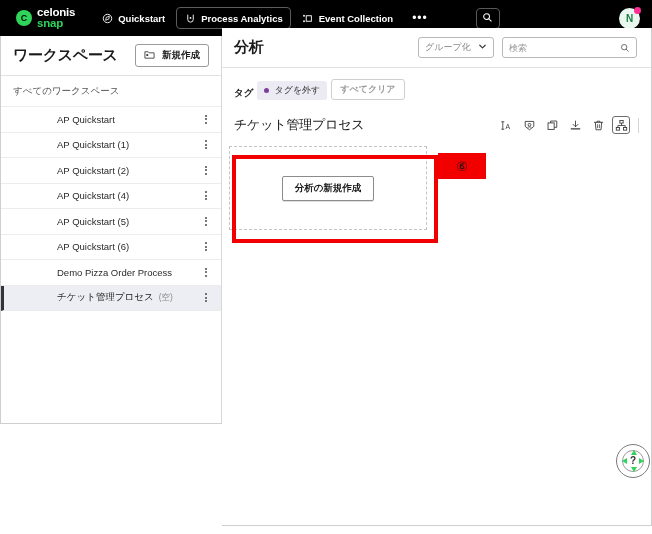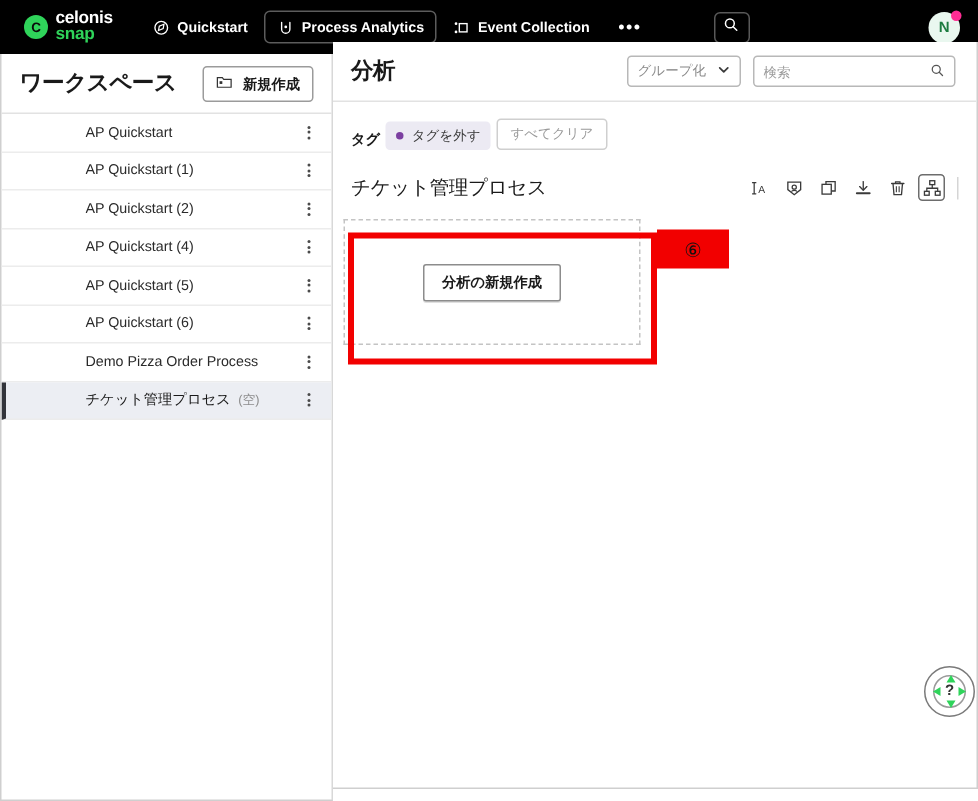--- a/index.html
+++ b/index.html
@@ -138,21 +138,21 @@
     width: 7px; height: 7px;
     border-radius: 50%;
     background: #ff2d94;
   }
 
   
   .sidebar {
     position: absolute;
     top: 36px; left: 0;
     width: 222px;
-    height: 498px;
+    height: 388px;
     background: #ffffff;
     border-right: 1px solid #d8d8d8;
     border-left: 1px solid #cfcfcf;
     border-bottom: 1px solid #cfcfcf;
     display: flex;
     flex-direction: column;
   }
   .sidebar-head {
     height: 40px;
     display: flex;
@@ -348,20 +348,21 @@
     display: inline-block;
   }
   .clear-btn {
     border: 1px solid #cfcfcf;
     border-radius: 3px;
     background: #fff;
     padding: 3px 8px;
     font-size: 9px;
     color: #9a9a9a;
     cursor: pointer;
+    font-weight: bold;
   }
 
   
   .proc-row {
     display: flex;
     align-items: center;
     padding: 6px 12px 2px 12px;
   }
   .proc-title {
     font-size: 13px;
@@ -565,20 +566,21 @@
           <svg width="11" height="11" viewBox="0 0 12 12">
               <path d="M1 3 L4.6 3 L5.6 4.2 L11 4.2 L11 10 L1 10 Z" fill="none" stroke="#333" stroke-width="0.9"></path>
               <rect x="2.6" y="5.6" width="2" height="2" fill="#333"></rect>
             </svg>
         </span>
         <span>新規作成</span>
       </div>
     </div>
 
     <div class="ws-list">
+      <div class="ws-all">すべてのワークスペース</div>
 
       <div class="ws-item">
         <span class="label">AP Quickstart</span>
         <span class="kebab">
             <i></i>
             <i></i>
             <i></i>
           </span>
       </div>
       <div class="ws-item">

